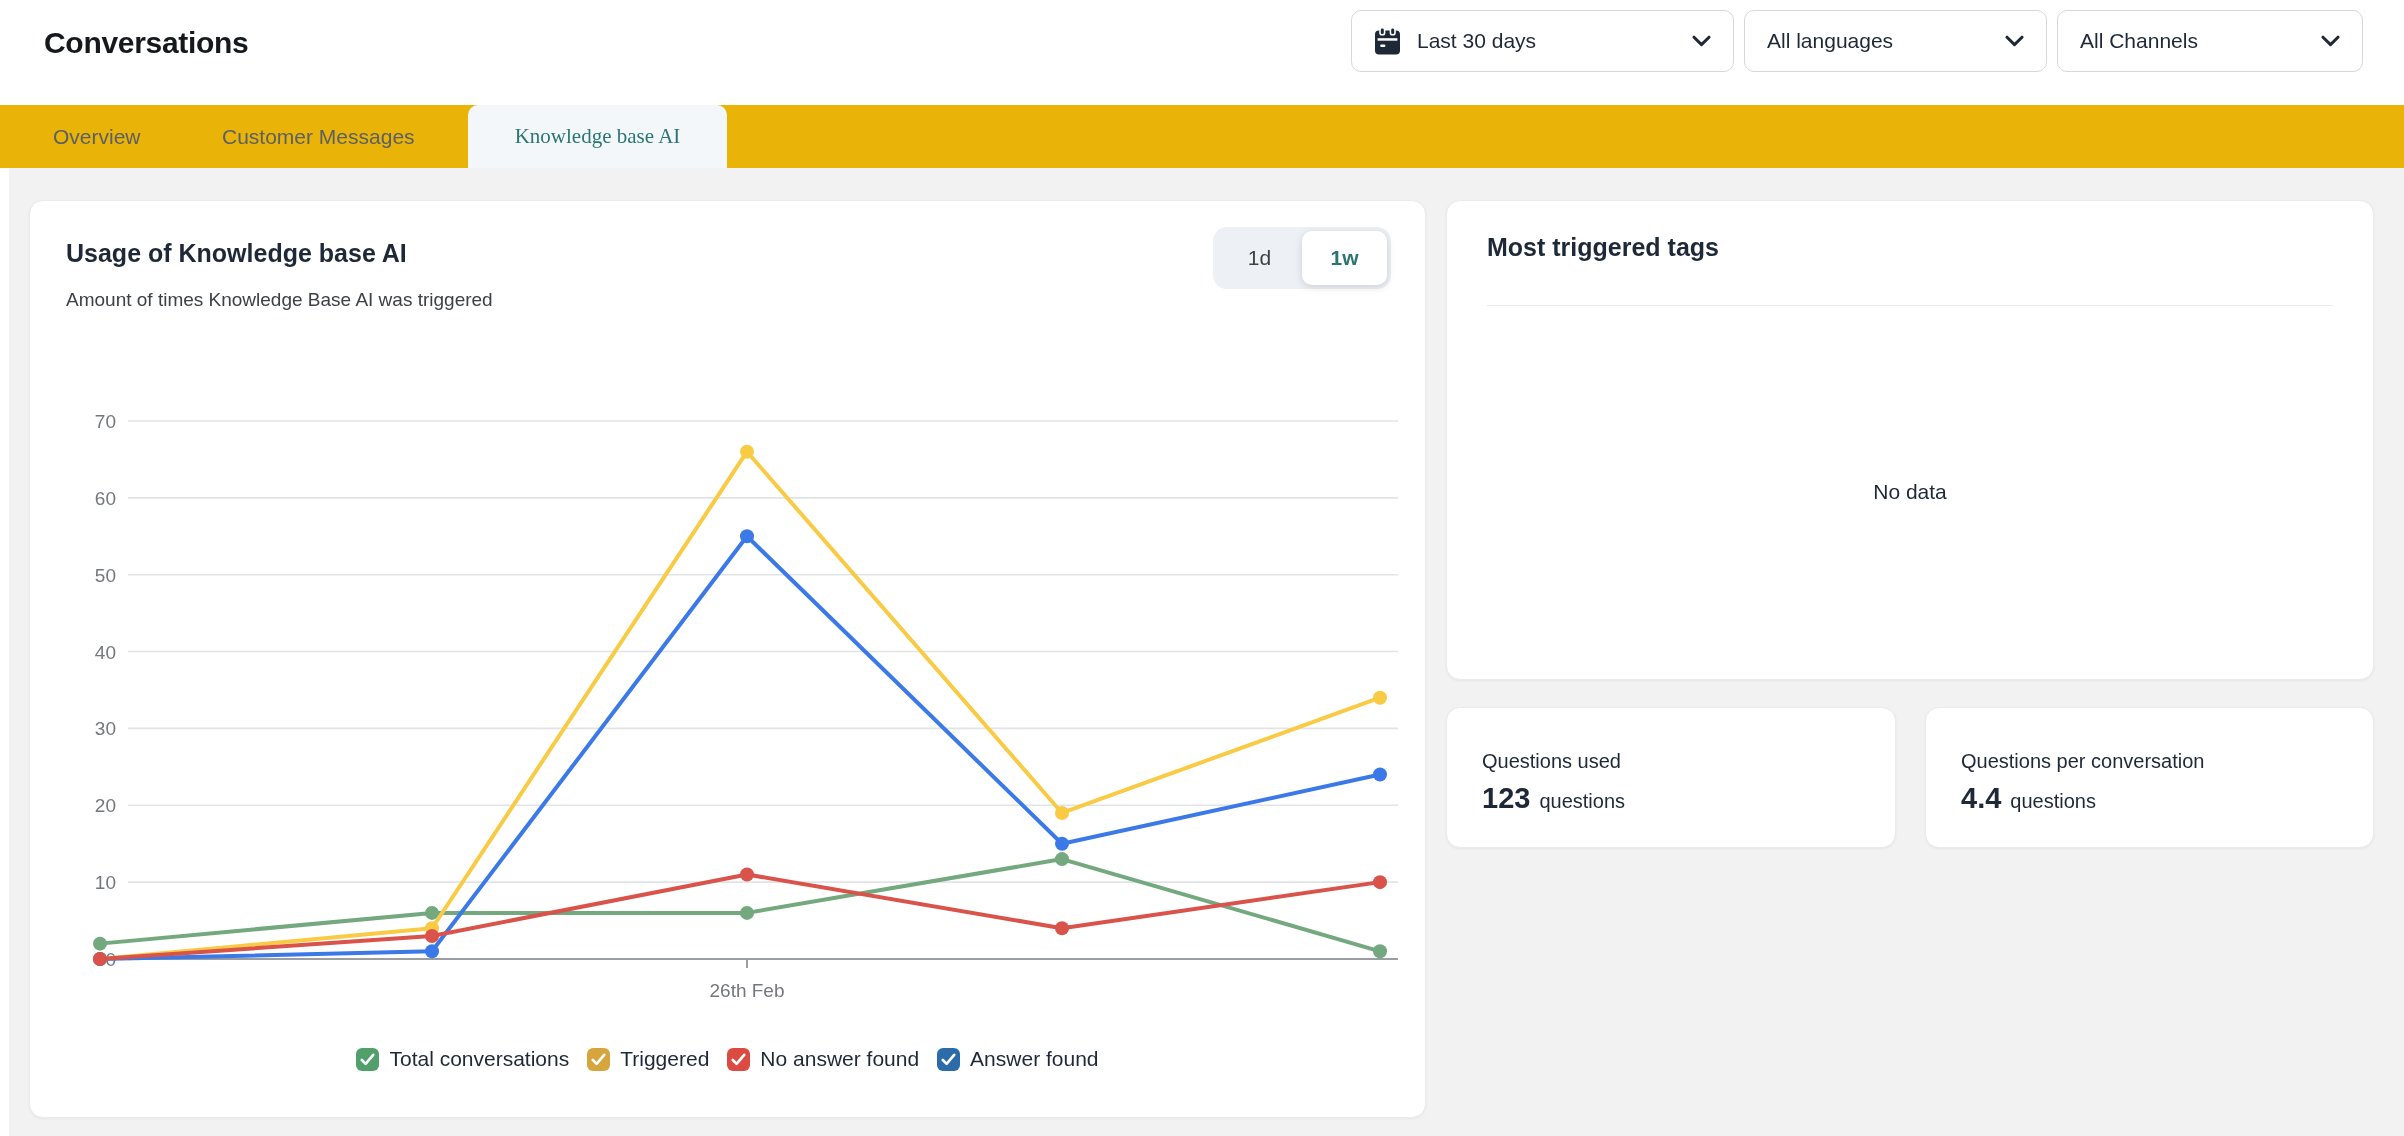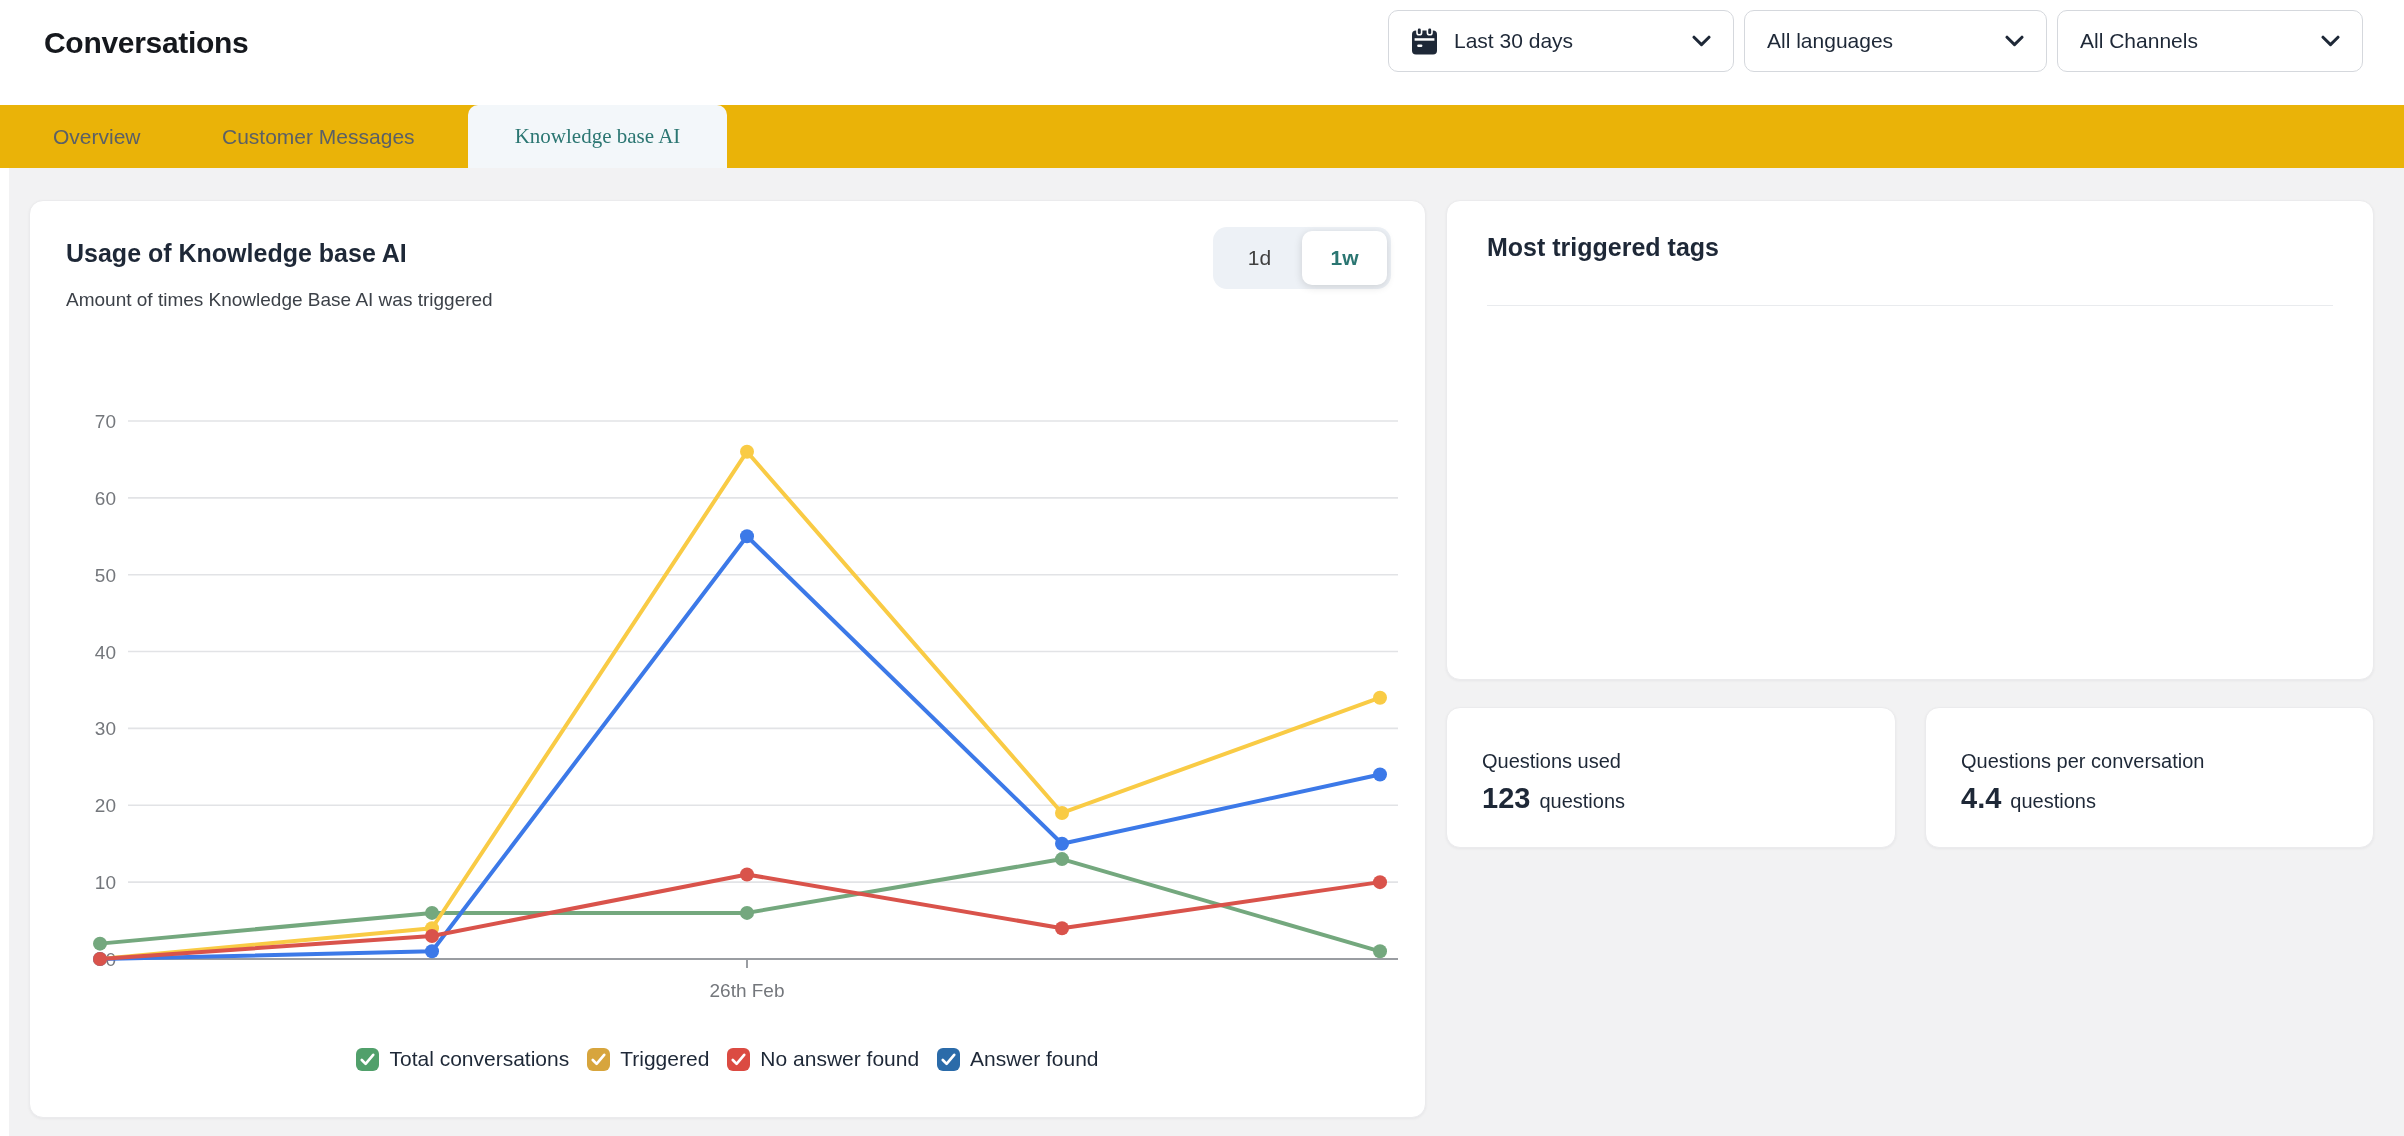--- a/index.html
+++ b/index.html
@@ -7,21 +7,21 @@
     width:2404px;height:1136px;position:relative;overflow:hidden;
     background:#ffffff;font-family:"Liberation Sans",sans-serif;
     -webkit-font-smoothing:antialiased;
   }
   
   .page-title{position:absolute;left:20px;top:6px;font-size:30px;font-weight:700;color:#15181d;letter-spacing:-0.3px;margin-left:24px;}
   .filters{position:absolute;top:10px;right:41px;display:flex;gap:10px;}
   .dropdown{height:62px;border:1.5px solid #d5d8dd;border-radius:10px;background:#fff;
     display:flex;align-items:center;padding:0 22px;box-sizing:border-box;
     font-size:21px;color:#1e2837;cursor:pointer;}
-  .dropdown.w-lg{width:346px}.dropdown.w-md{width:306px}.dropdown.w-sm{width:303px}
+  .dropdown.w-lg{width:383px}.dropdown.w-md{width:306px}.dropdown.w-sm{width:303px}
   .dropdown .cal{display:flex;margin-right:16px;}
   .dropdown .chev{margin-left:auto;display:flex;}
   
   .tabs{position:absolute;top:105px;left:0;width:100%;height:63px;background:#eab308;}
   .tab{position:absolute;top:0;height:63px;display:flex;align-items:center;font-size:21px;color:#5b6066;cursor:pointer;}
   .tab.t1{left:53px}.tab.t2{left:222px}
   .tab.t3{left:468px;width:259px;justify-content:center;font-family:Liberation Serif, serif;}
   .tab.active{background:#f3f7fa;border-radius:10px 10px 0 0;color:#2b7672;}
   
   .content{position:absolute;top:168px;left:0;right:0;bottom:0;background:#f2f2f3;margin-left:9px;}
@@ -185,20 +185,21 @@
             </svg>
           </span>
           <span>Answer found</span>
         </div>
       </div>
   </div>
 
   <div class="card tags-card">
     <div class="tags-title">Most triggered tags</div>
     <div class="tags-divider"></div>
+    <div class="no-data">No data</div>
   </div>
 
   <div class="card stat-card1">
     <div class="stat-label">Questions used</div>
     <div class="stat-value-row">
       <span class="stat-value">123</span>
       <span class="stat-unit">questions</span>
     </div>
   </div>
   <div class="card stat-card2">

